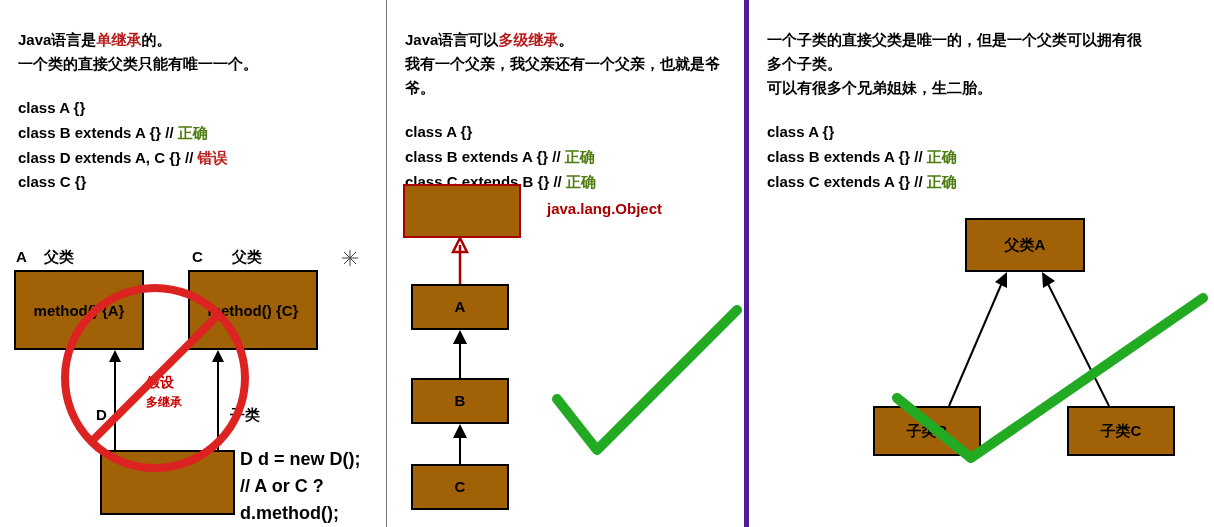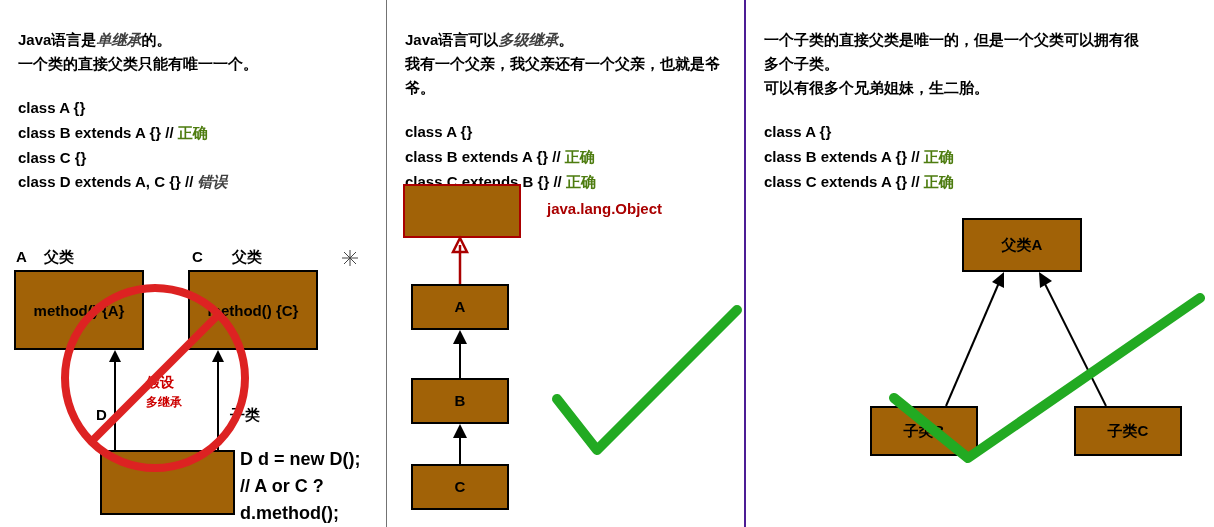--- a/index.html
+++ b/index.html
@@ -15,24 +15,24 @@
     position: relative;
   }
   .col {
     position: absolute;
     top: 0;
     height: 527px;
     padding: 28px 18px 8px 18px;
   }
   .col1 { left: 0;    width: 386px; }
   .col2 { left: 386px; width: 358px; border-left: 1px solid #737373; }
-  .col3 { left: 744px; width: 418px; border-left: 2px solid #4c1d95; }
+  .col3 { left: 744px; width: 418px; border-left: 5px solid #4c1d95; }
 
   .txt { font-weight: bold; line-height: 1.6; }
-  .red  { color: #404040; font-weight: bold; font-style: italic; }
+  .red  { color: #b91c1c; font-weight: bold; }
   .green{ color: #4d7c0f; font-weight: bold; }
   .darkred { color: #a00; font-weight: bold; }
 
   .code { font-family: inherit; font-weight: bold; line-height: 1.65; margin-top: 20px; }
 
   
   .box {
     position: absolute;
     border: 2px solid #000;
     background: #a16207;
@@ -59,35 +59,35 @@
   
   .c2-obj { left: 16px; top: 184px; width: 118px; height: 54px; border-color:#a00; }
   .c2-A   { left: 24px; top: 284px; width: 98px;  height: 46px; }
   .c2-B   { left: 24px; top: 378px; width: 98px;  height: 46px; }
   .c2-C   { left: 24px; top: 464px; width: 98px;  height: 46px; }
   .c2-obj-label { position:absolute; left:160px; top:200px; color:#a00; font-weight:bold; }
 
   
   .c3-parent { left: 216px; top: 218px; width: 120px; height: 54px; }
   .c3-childB { left: 124px; top: 406px; width: 108px; height: 50px; }
-  .c3-childC { left: 328px; top: 406px; width: 108px; height: 50px; }
+  .c3-childC { left: 318px; top: 406px; width: 108px; height: 50px; }
 </style>
 </head>
 <body>
 
 <div class="col col1">
   <div class="txt">
     <span>Java语言是</span><span class="red">单继承</span><span>的。</span><br>
     <span>一个类的直接父类只能有唯一一个。</span>
   </div>
   <div class="code">
     <div>class A {}</div>
     <div><span>class B extends A {} // </span><span class="green">正确</span></div>
+    <div><span>class D extends A, C {} // </span><span class="red">错误</span></div>
     <div>class C {}</div>
-    <div><span>class D extends A, C {} // </span><span class="red">错误</span></div>
   </div>
 
   <div class="lblA">A</div>
   <div class="lblAp">父类</div>
   <div class="lblC">C</div>
   <div class="lblCp">父类</div>
 
   <div class="box c1-boxA">
       <div class="inner">method() {A}</div>
     </div>

